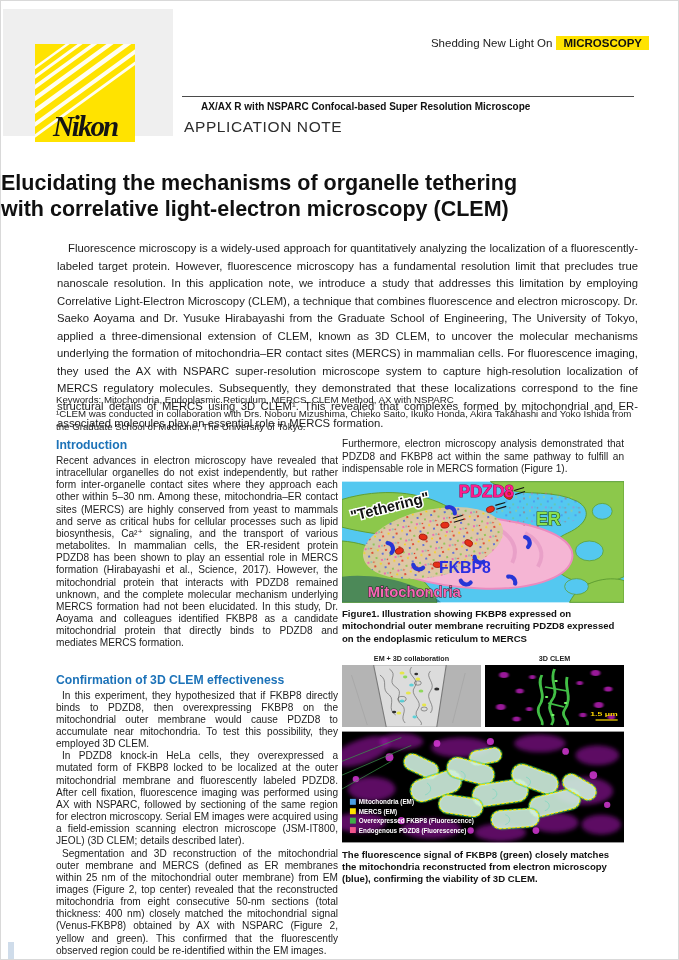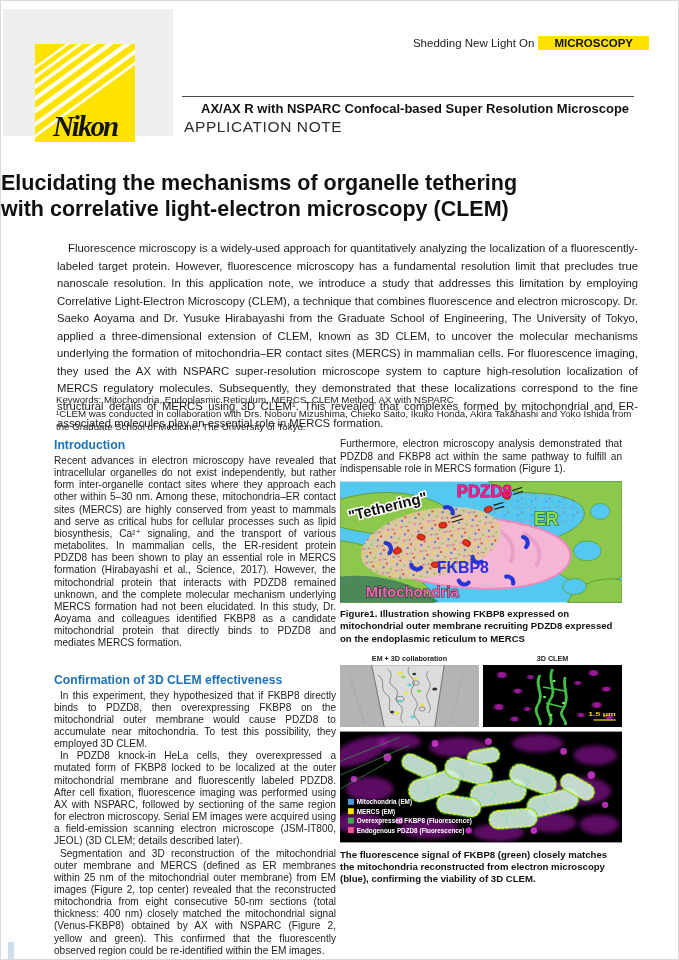--- a/index.html
+++ b/index.html
@@ -11,33 +11,33 @@
   
   .gray-panel { position:absolute; left:2px; top:8px; width:170px; height:127px; background:#efefef; }
   .nikon-logo { position:absolute; left:32px; top:35px; width:100px; height:98px; overflow:hidden; }
   .nikon-logo svg { position:absolute; left:0; top:0; width:100%; height:100%; }
   .nikon-word {
     position:absolute; bottom:1px; left:0; right:0; text-align:center;
     font-family:"Liberation Serif","DejaVu Serif",serif; font-style:italic; font-weight:bold;
     font-size:29px; letter-spacing:-2px; color:#141414; line-height:30px;
   }
   .tagline { position:absolute; top:36px; right:29px; font-size:11.5px; color:#222; }
-  .tagline .hl { font-weight:bold; padding:1px 16px; margin-left:4px; color:#111;margin-top:36px; }
+  .tagline .hl { font-weight:bold; padding:1px 7px; margin-left:4px; color:#111;margin-top:36px; }
   .app-note { position:absolute; left:183px; top:75px; font-size:15.5px; letter-spacing:.6px; color:#2d2d2d;margin-top:42px; }
   .rule { position:absolute; left:181px; top:95px; width:452px; height:1px; background:#4a4a4a; }
-  .subtitle { position:absolute; left:200px; top:100px; font-size:13px; font-weight:bold; color:#111; }
+  .subtitle { position:absolute; left:200px; top:100px; font-size:10px; font-weight:bold; color:#111; }
   
   .title { position:absolute; left:0; right:0; top:170px; margin:0; text-align:left;
            font-size:21.5px; line-height:25.5px; font-weight:bold; color:#101010; }
   .abstract { position:absolute; left:55px; width:581px; top:238px; margin:1px;
               font-size:11.3px; line-height:17.55px; text-align:justify; text-indent:11px; }
   .footnote { position:absolute; left:55px; width:581px; top:392px; font-size:9.7px; line-height:13.6px; }
   .footnote p { margin:0; }
   
-  .columns { position:absolute; left:46px; top:437px; width:582px; display:flex; gap:4px;justify-content:center; }
+  .columns { position:absolute; left:55px; top:437px; width:582px; display:flex; gap:4px; }
   .col { width:282px; }
   h2.sect { font-size:12.2px; font-weight:bold; margin:0 0 3px 0; }
   h2.sect.second { margin-top:23px; }
   .col-left p { margin:0; font-size:10.1px; line-height:12.15px; text-align:justify; }
   .col-left p.ind { text-indent:6px; }
   .lead { margin:0 0 5px 0; font-size:10.1px; line-height:12.7px; text-align:justify; }
   
   .figsvg { display:block; width:282px; }
   .figcap { font-size:9.6px; font-weight:bold; line-height:12.2px; color:#111; margin:5px 0 9px 0; }
   .figcap2 { font-size:9.6px; font-weight:bold; line-height:12.2px; color:#111; margin-top:6px; }

